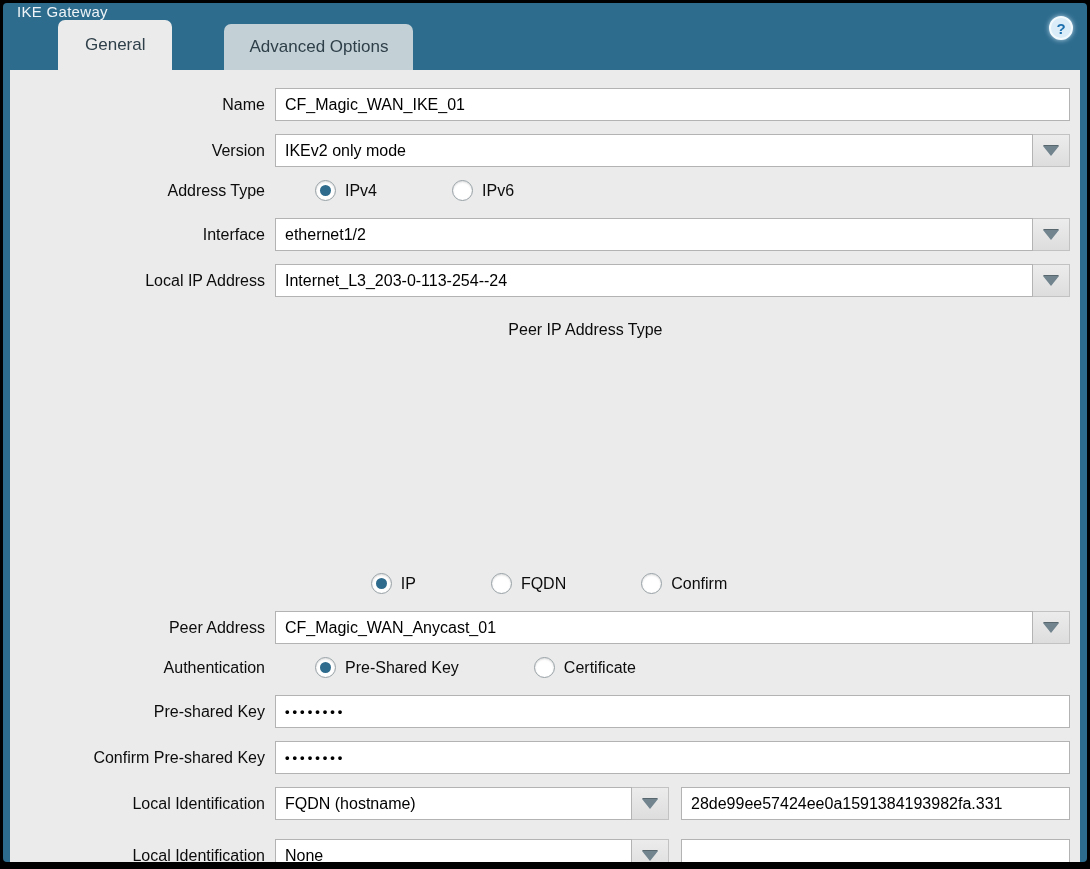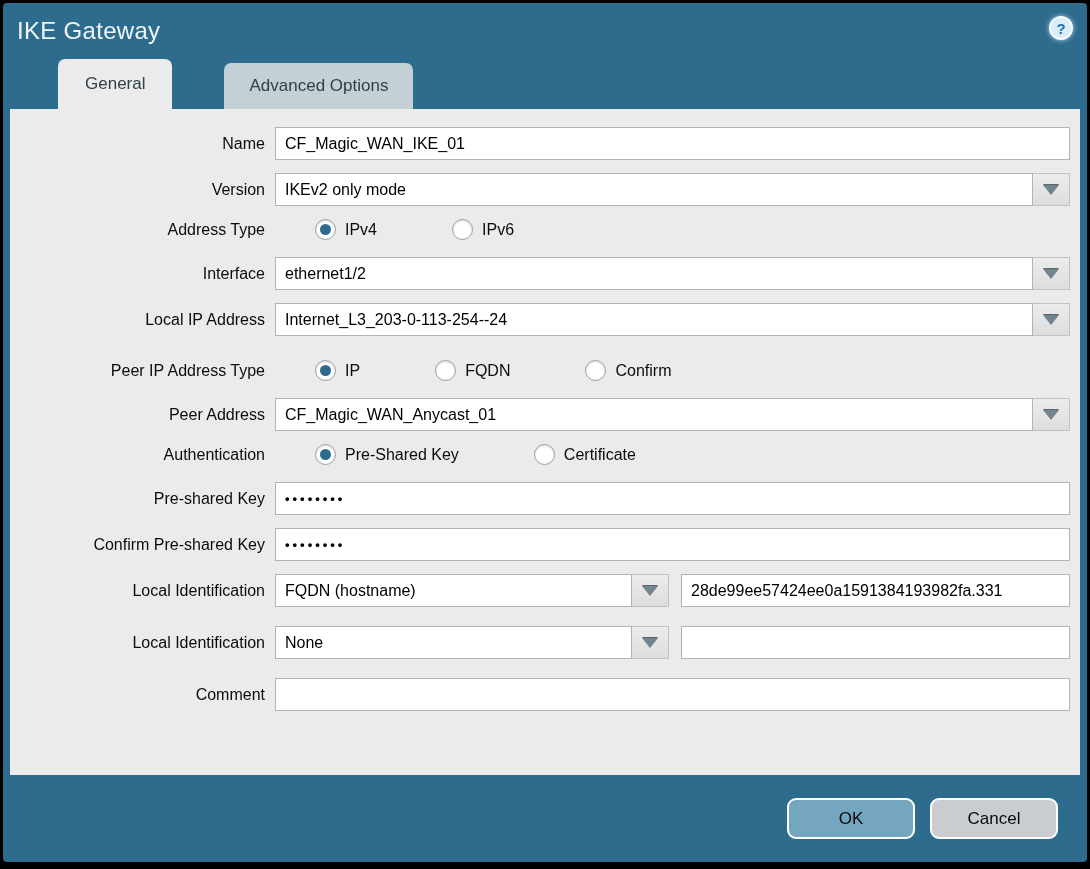--- a/index.html
+++ b/index.html
@@ -23,21 +23,21 @@
 
   
   .titlebar {
     height:56px;
     display:flex; align-items:center;
     padding:0 14px 0 14px;
     position:relative;
   }
   .title {
     color:#eef4f7;
-    font-size:24px;
+    font-size:15px;
     font-weight:300;
     letter-spacing:0.3px;
   }
   .help-btn {
     position:absolute; right:14px; top:13px;
     width:24px; height:24px;
     border-radius:50%;
     background:#d9ecf7;
     border:2px solid #f2fafe;
     box-shadow:0 0 5px rgba(220,240,255,.8);
@@ -80,21 +80,21 @@
     background:#ebebeb;
     flex:0 0 666px;
     padding:18px 10px 0 13px;
   }
 
   .row {
     display:flex; align-items:center;
     margin-bottom:13px;
   }
   .row.radio-row { margin:5px 0 17px 0; }
-  .row.gap-before { margin-top:24px; }
+  .row.gap-before { margin-top:24px;flex-direction:column; }
   .row.id-row { margin-bottom:19px;justify-content:space-between; }
 
   .lbl {
     width:252px;
     flex:0 0 252px;
     text-align:right;
     padding-right:10px;
     font-size:16px;
     color:#0c0c0c;
     white-space:nowrap;

